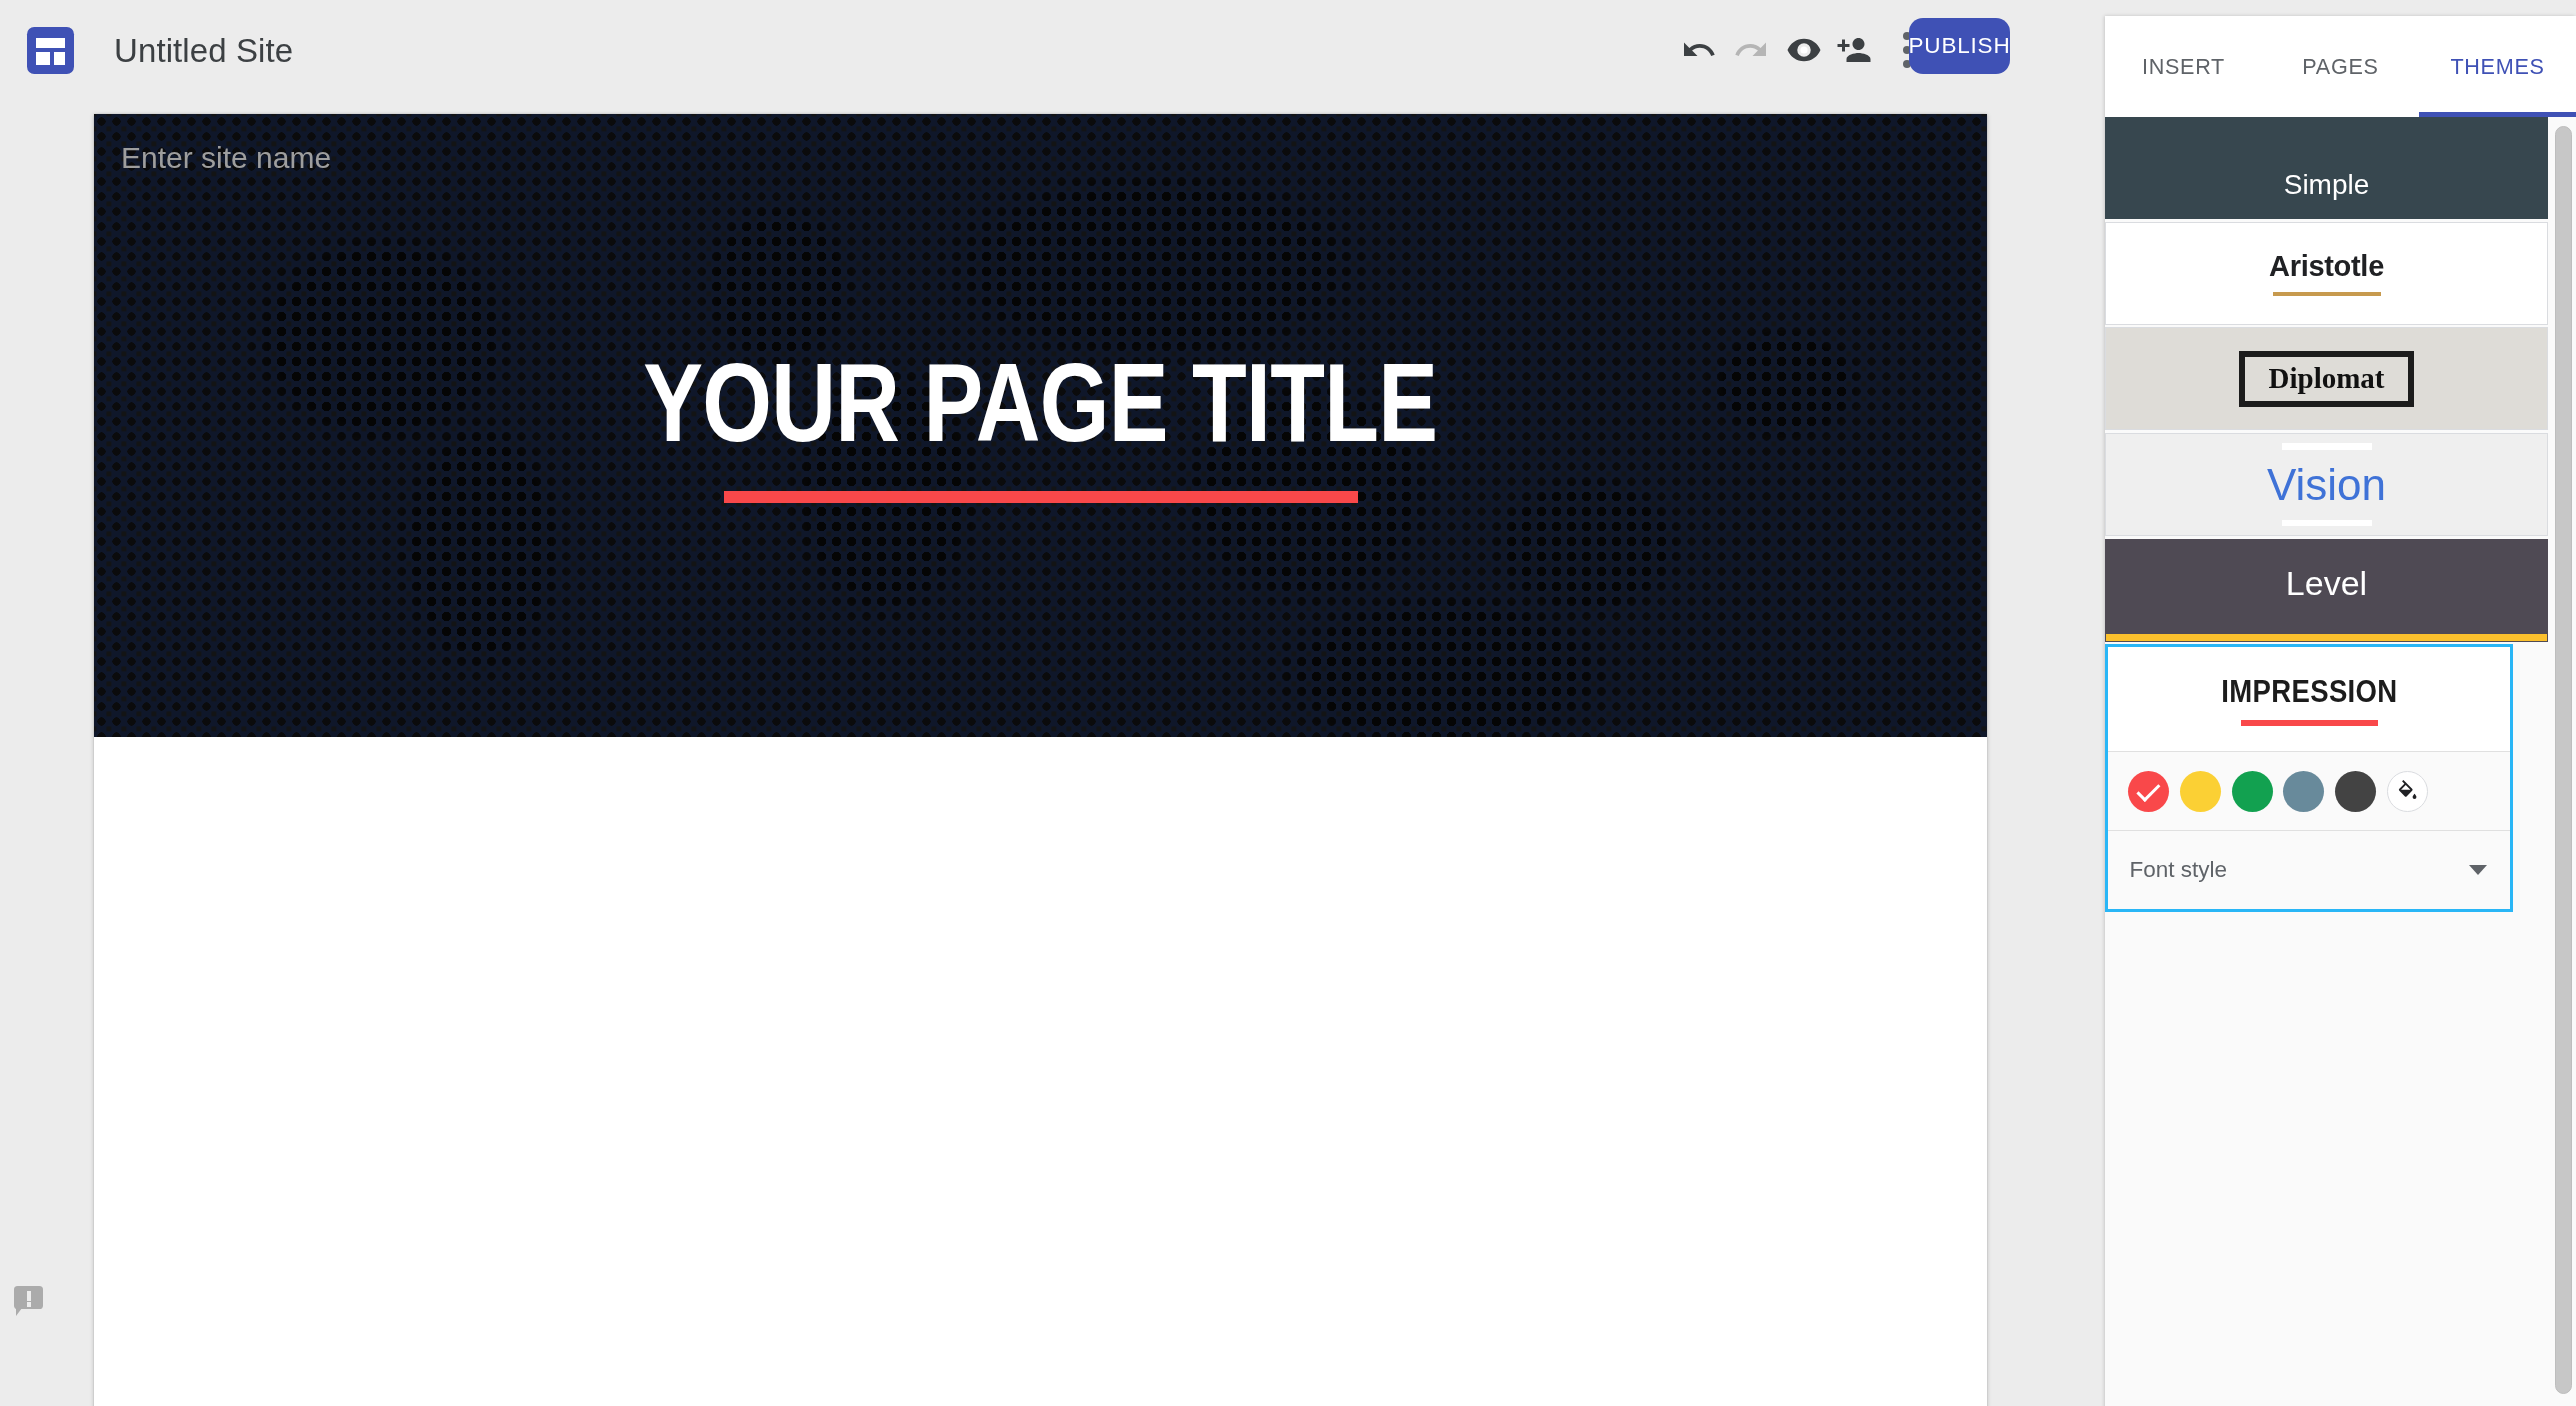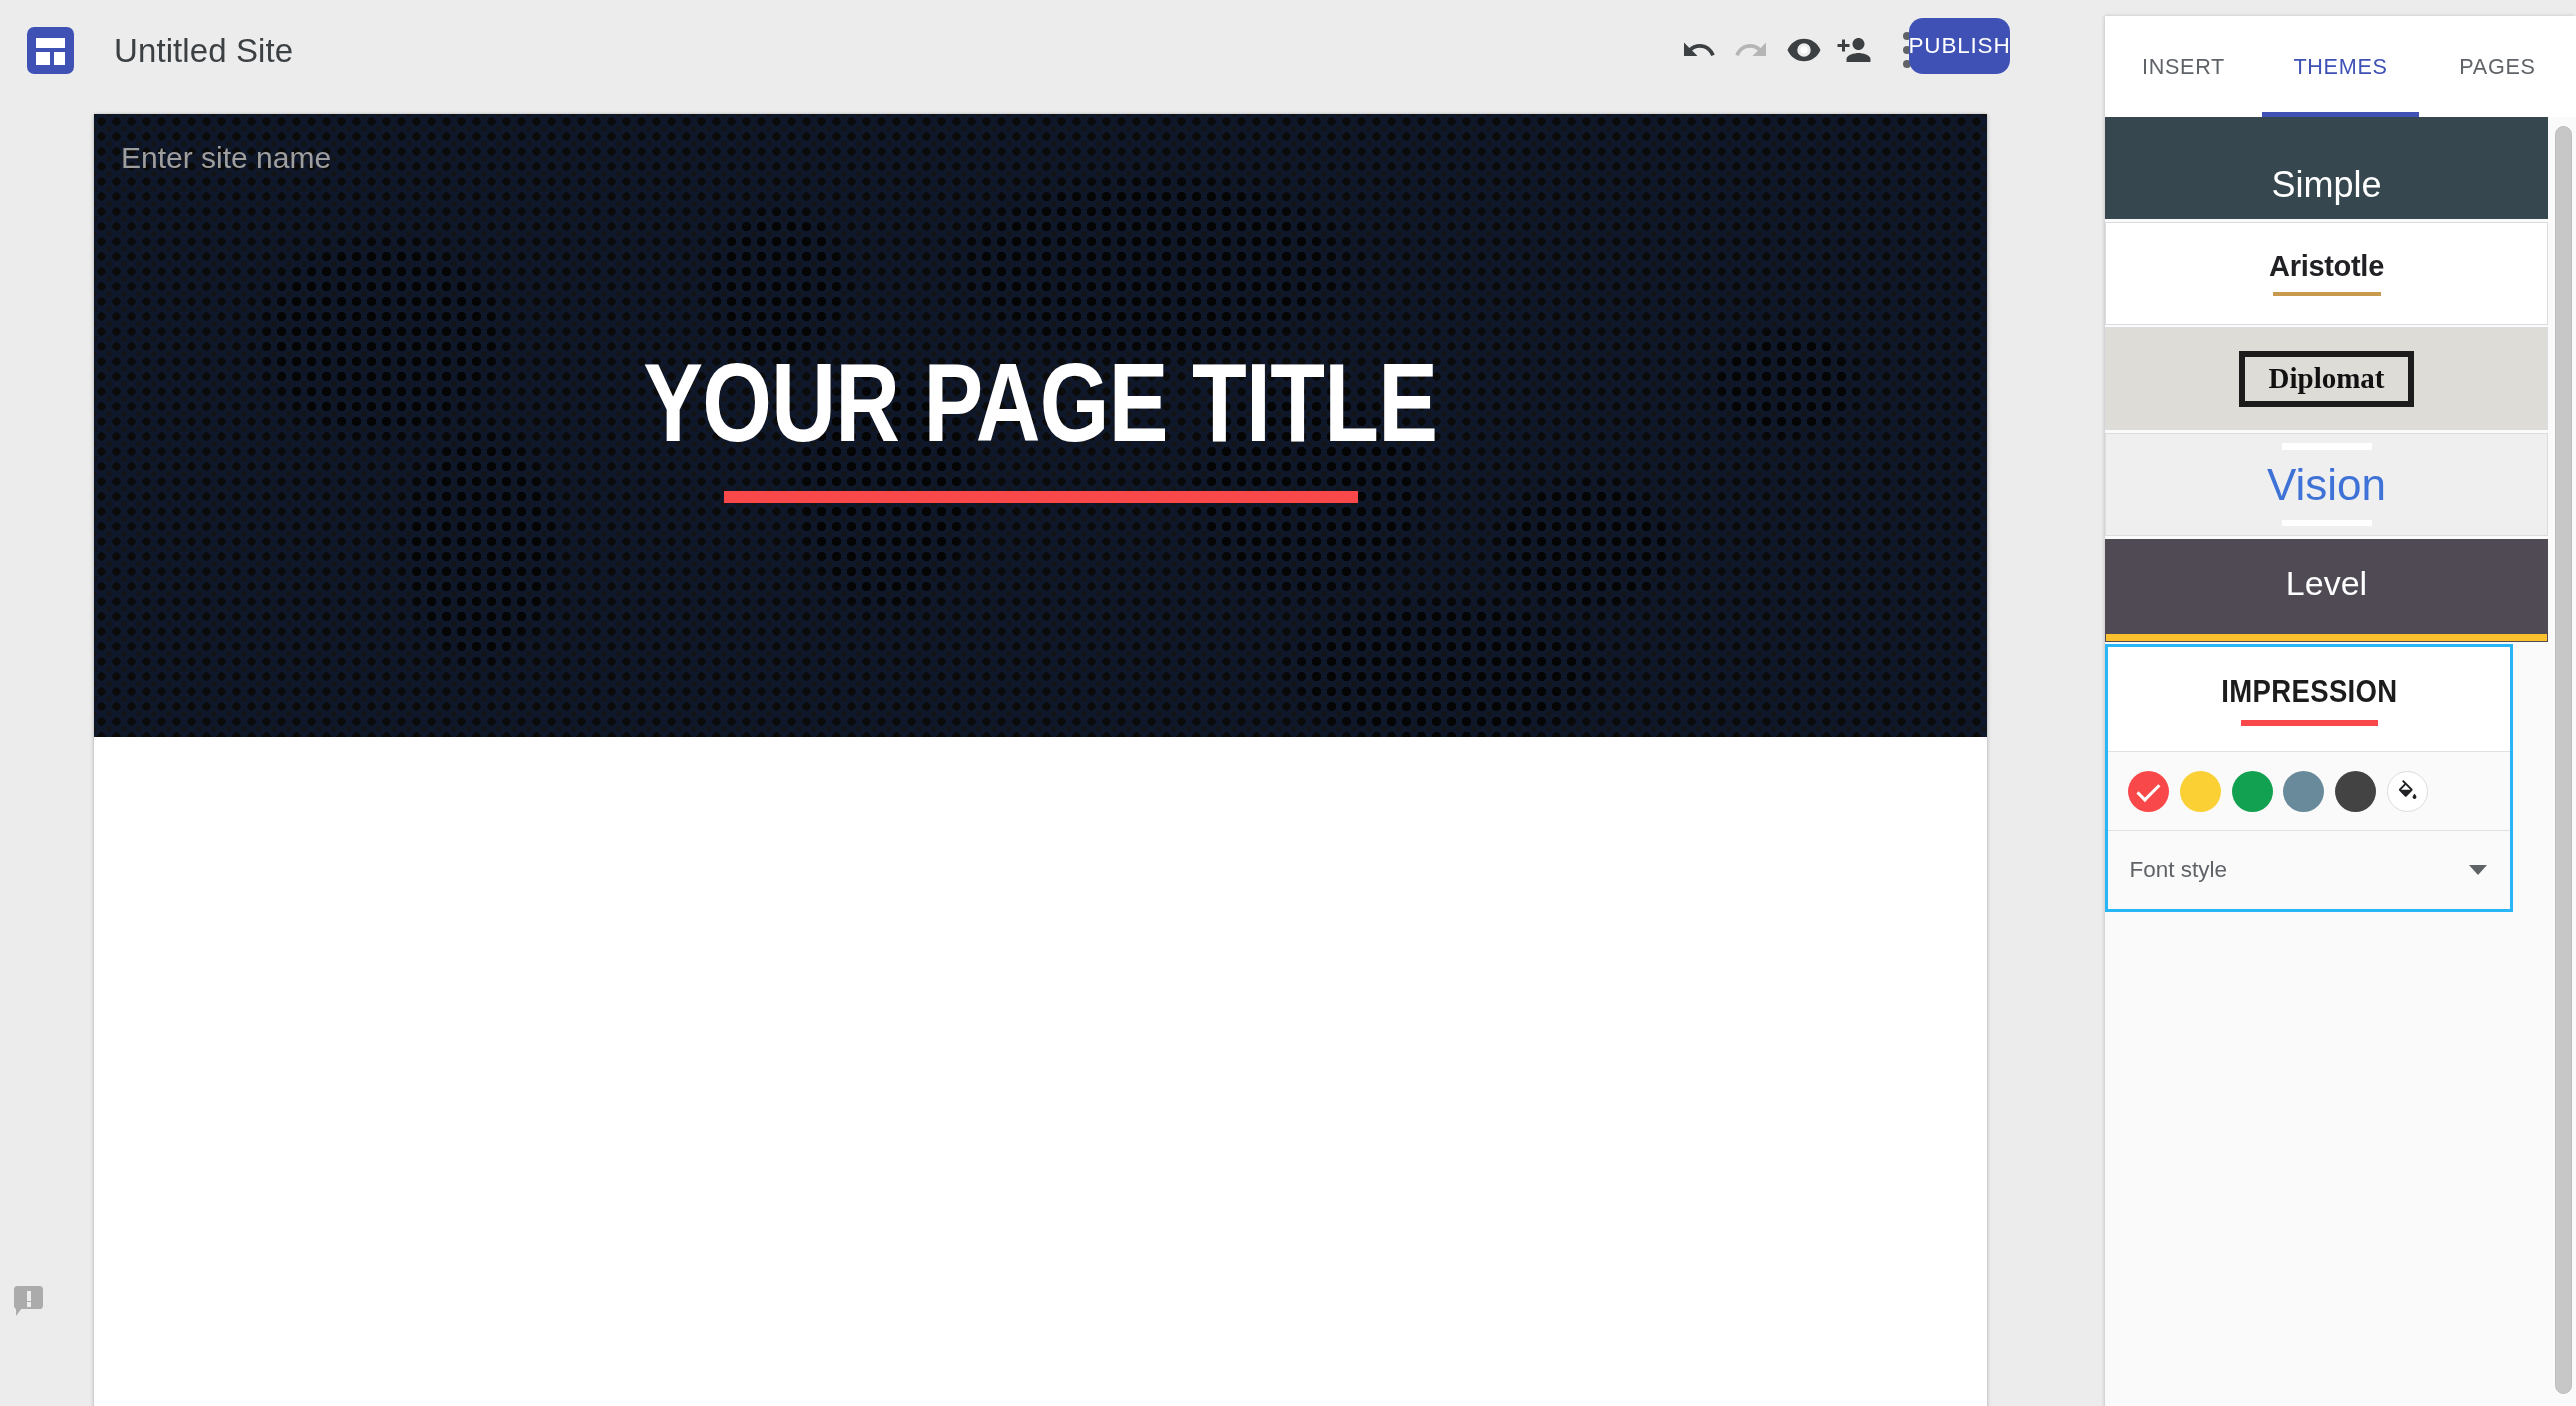--- a/index.html
+++ b/index.html
@@ -226,21 +226,21 @@
     margin: 0 0 2.7px 0;
     border: 0.9px solid #DADCE0;
     cursor: pointer;
     display: flex; flex-direction: column;
     align-items: center; justify-content: center;
     overflow: hidden;
   }
 
   
   #theme-simple { height: 102px; background: #37474F; border-color: #37474F; width: 443px; }
-  #theme-simple .tname { color: #FFFFFF; font-size: 36px; font-weight: 300; margin-top: 34px; }
+  #theme-simple .tname { color: #FFFFFF; font-size: 28px; font-weight: 300; margin-top: 34px; }
 
   
   #theme-aristotle { height: 103px; background: #FFFFFF; }
   #theme-aristotle .tname { color: #202124; font-size: 29px; font-weight: 700; letter-spacing: -0.3px; }
   #theme-aristotle .tbar { width: 108px; height: 4.5px; background: #C79A4E; margin-top: 9px; }
 
   
   #theme-diplomat { height: 103px; background: #DEDCD7; }
   #theme-diplomat .framebox {
     border: 6.3px solid #1C1C1C;
@@ -413,22 +413,22 @@
     <div class="tail"></div>
     <div class="bang"></div>
     <div class="bang2"></div>
   </div>
 </div>
 
 <div id="right-panel">
 
   <div id="panel-tabs">
     <div class="panel-tab">INSERT</div>
+    <div class="panel-tab">PAGES</div>
     <div class="panel-tab active">THEMES</div>
-    <div class="panel-tab">PAGES</div>
   </div>
 
   <div id="theme-list">
 
     <div class="theme-card" id="theme-simple">
       <div class="tname">Simple</div>
     </div>
 
     <div class="theme-card" id="theme-aristotle">
       <div class="tname">Aristotle</div>

